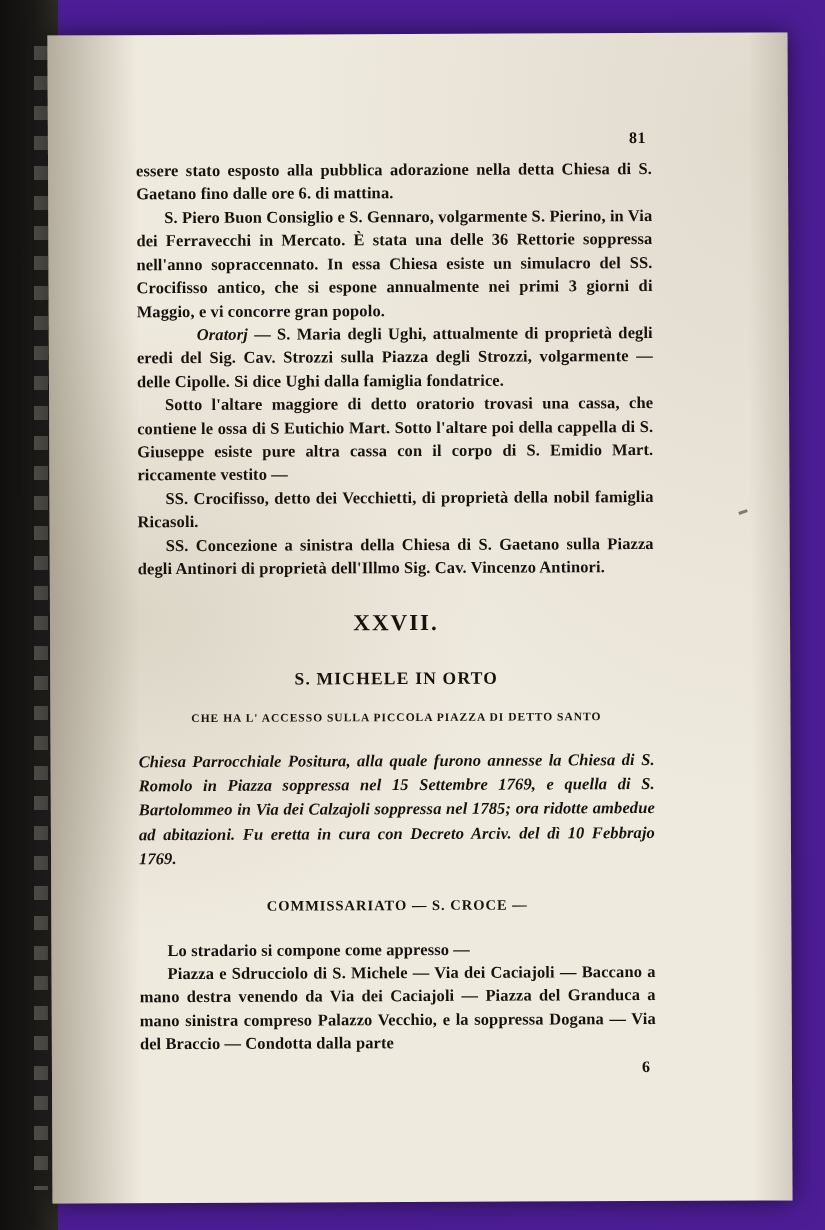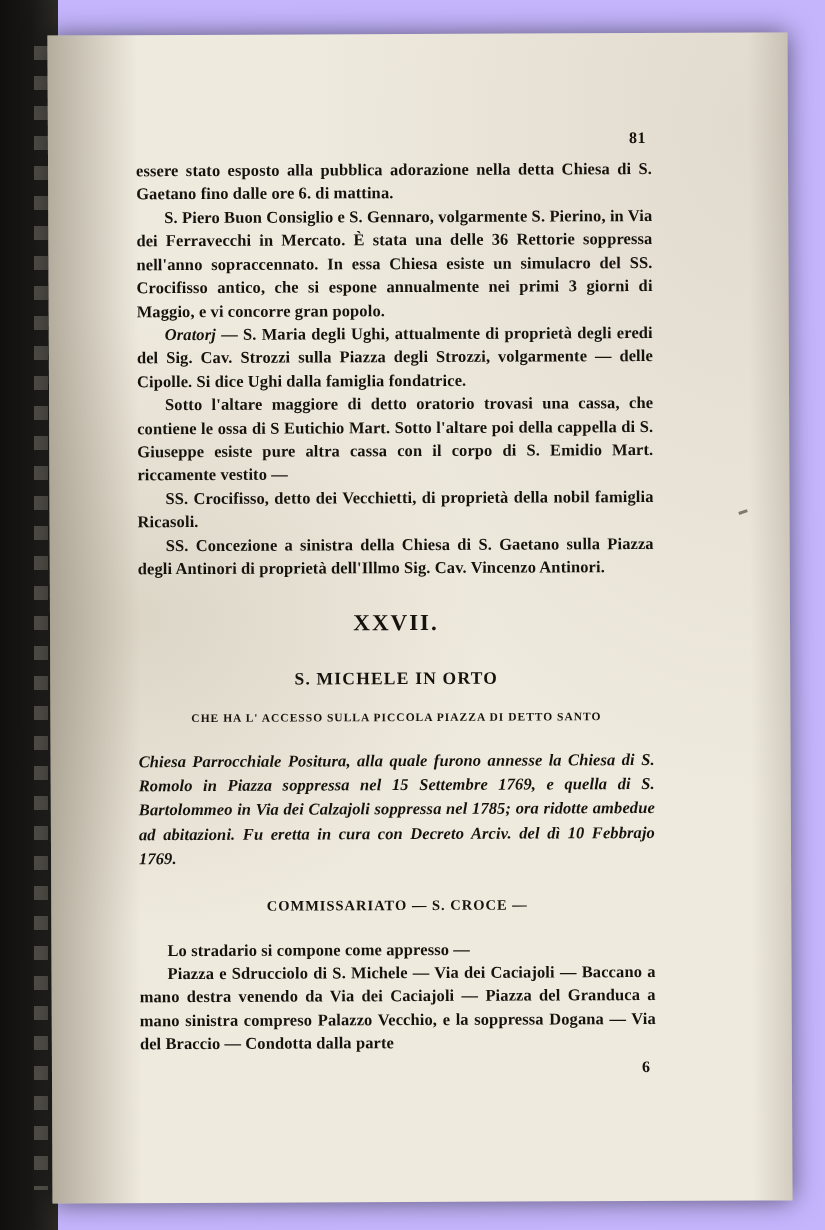--- a/index.html
+++ b/index.html
@@ -12,21 +12,21 @@
     height: 1230px;
     overflow: hidden;
     font-family: "Liberation Serif", serif;
   }
 
   
   .photo {
     position: relative;
     width: 825px;
     height: 1230px;
-    background: #c4b5fd;
+    background: #4c1d95;
   }
 
   
   .binding-shadow {
     position: absolute;
     left: 0;
     top: 0;
     width: 58px;
     height: 1230px;
     background: linear-gradient(to right, #100f0d 0%, #191816 55%, #2b2a26 100%);
@@ -100,21 +100,21 @@
     margin: 0;
     font-size: 16.5px;
     line-height: 1.42;
     text-align: justify;
     text-justify: inter-word;
     letter-spacing: 0.1px;
     font-weight: 600;
   }
   p.body.indent { text-indent: 28px; }
 
-  .ital { font-style: italic; }
+  .ital { font-style: italic; margin-left: 32px; }
 
   .chapnum {
     text-align: center;
     font-size: 23px;
     letter-spacing: 2px;
     font-weight: 600;
     margin: 30px 0 0 0;
   }
   .chaptitle {
     text-align: center;

